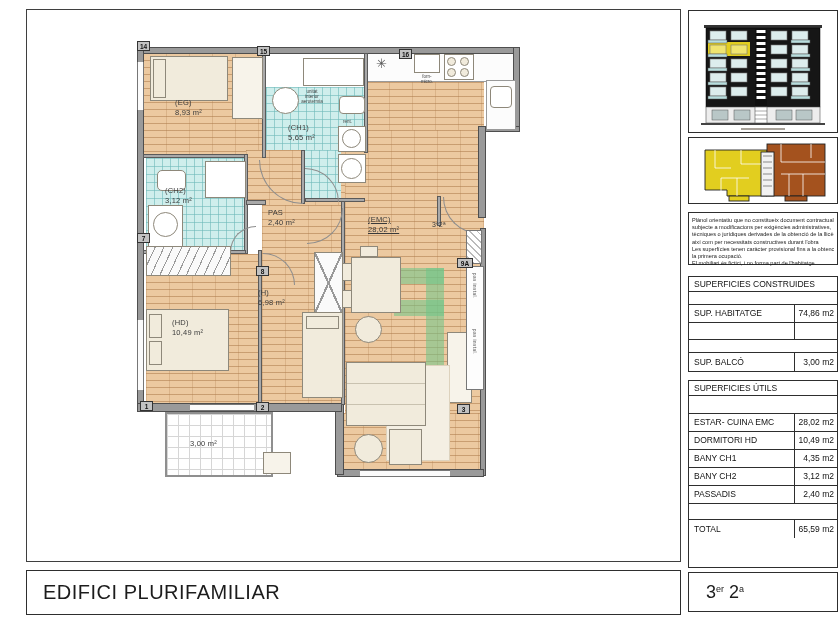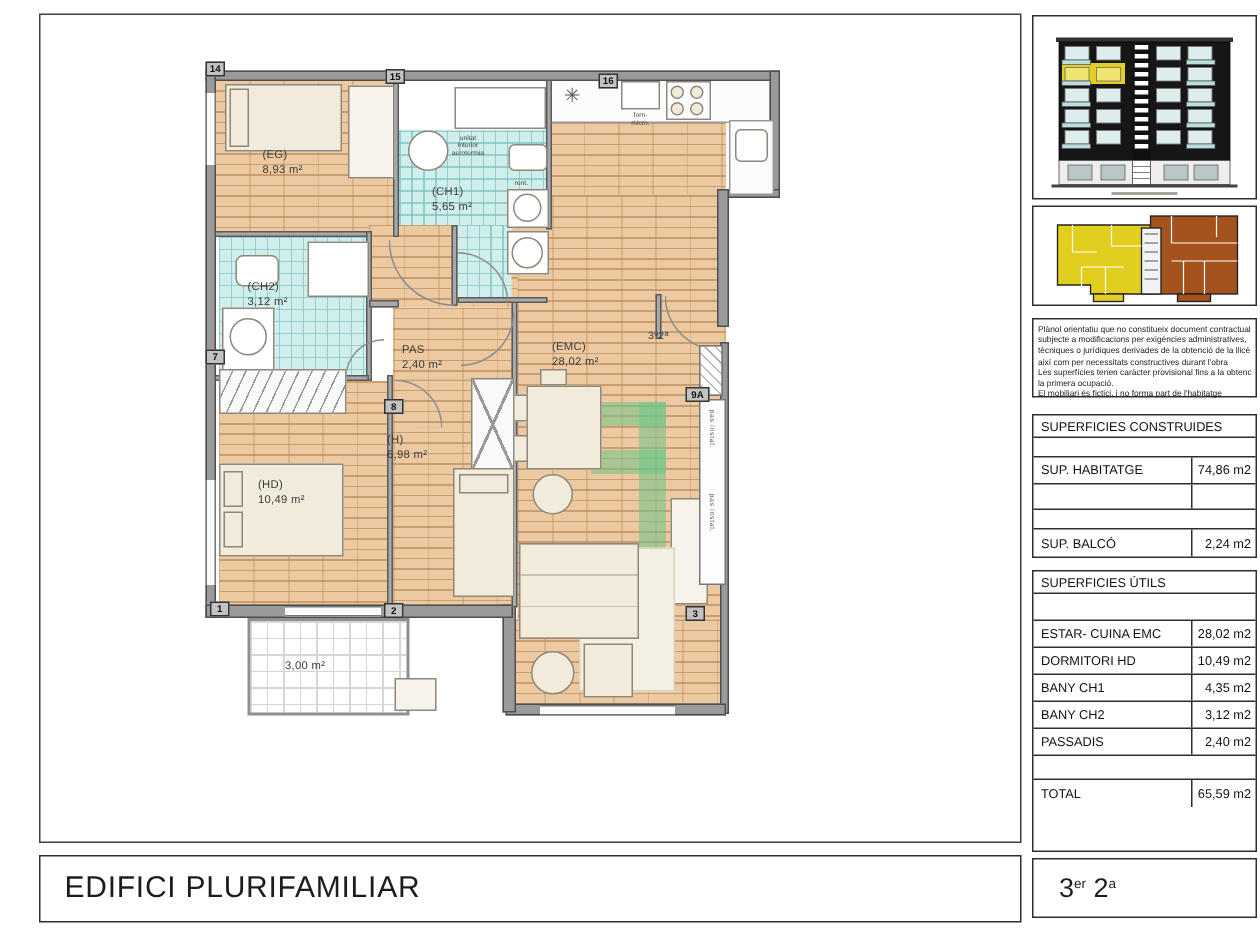--- a/index.html
+++ b/index.html
@@ -188,24 +188,24 @@
 
   <div class="abs rlab" style="left:175px;top:98px;width:60px;">
     <span>(EG)</span><br>
     <span>8,93 m²</span></div>
   <div class="abs rlab" style="left:288px;top:123px;width:60px;">
     <span>(CH1)</span><br>
     <span>5,65 m²</span></div>
   <div class="abs rlab" style="left:165px;top:186px;width:58px;">
     <span>(CH2)</span><br>
     <span>3,12 m²</span></div>
-  <div class="abs rlab" style="left:268px;top:228px;width:60px;">
+  <div class="abs rlab" style="left:268px;top:208px;width:60px;">
     <span>PAS</span><br>
     <span>2,40 m²</span></div>
-  <div class="abs rlab" style="left:368px;top:226px;width:62px;">
+  <div class="abs rlab" style="left:368px;top:215px;width:62px;text-decoration:underline;">
     <span>(EMC)</span><br>
     <span>28,02 m²</span></div>
   <div class="abs rlab" style="left:258px;top:288px;width:60px;">
     <span>(H)</span><br>
     <span>6,98 m²</span></div>
   <div class="abs rlab" style="left:172px;top:318px;width:60px;">
     <span>(HD)</span><br>
     <span>10,49 m²</span></div>
   <div class="abs rlab" style="left:190px;top:439px;width:58px;">3,00 m²</div>
   <div class="abs rlab" style="left:432px;top:220px;width:34px;font-size:7px;">3º2ª</div>
@@ -336,21 +336,21 @@
     <div class="trow" style="height:17px;line-height:17px;">
       <span class="tlab">SUP. HABITATGE</span>
       <span class="tval" style="height:17px;">74,86 m2</span>
     </div>
     <div class="trow" style="height:16px;">
       <span class="tval" style="height:16px;"></span>
     </div>
     <div class="trow" style="height:12px;"></div>
     <div class="trow" style="height:18px;line-height:18px;">
       <span class="tlab">SUP. BALCÓ</span>
-      <span class="tval" style="height:18px;">2,24 m2</span>
+      <span class="tval" style="height:18px;">3,00 m2</span>
     </div>
   </div>
 
   <div class="abs sbox" style="left:688px;top:380px;width:150px;height:188px;">
     <div class="trow" style="height:14px;line-height:14px;padding-left:5px;">SUPERFICIES ÚTILS</div>
     <div class="trow" style="height:17px;"></div>
     <div class="trow" style="height:17px;line-height:17px;">
       <span class="tlab">ESTAR- CUINA EMC</span>
       <span class="tval" style="height:17px;">28,02 m2</span>
     </div>

